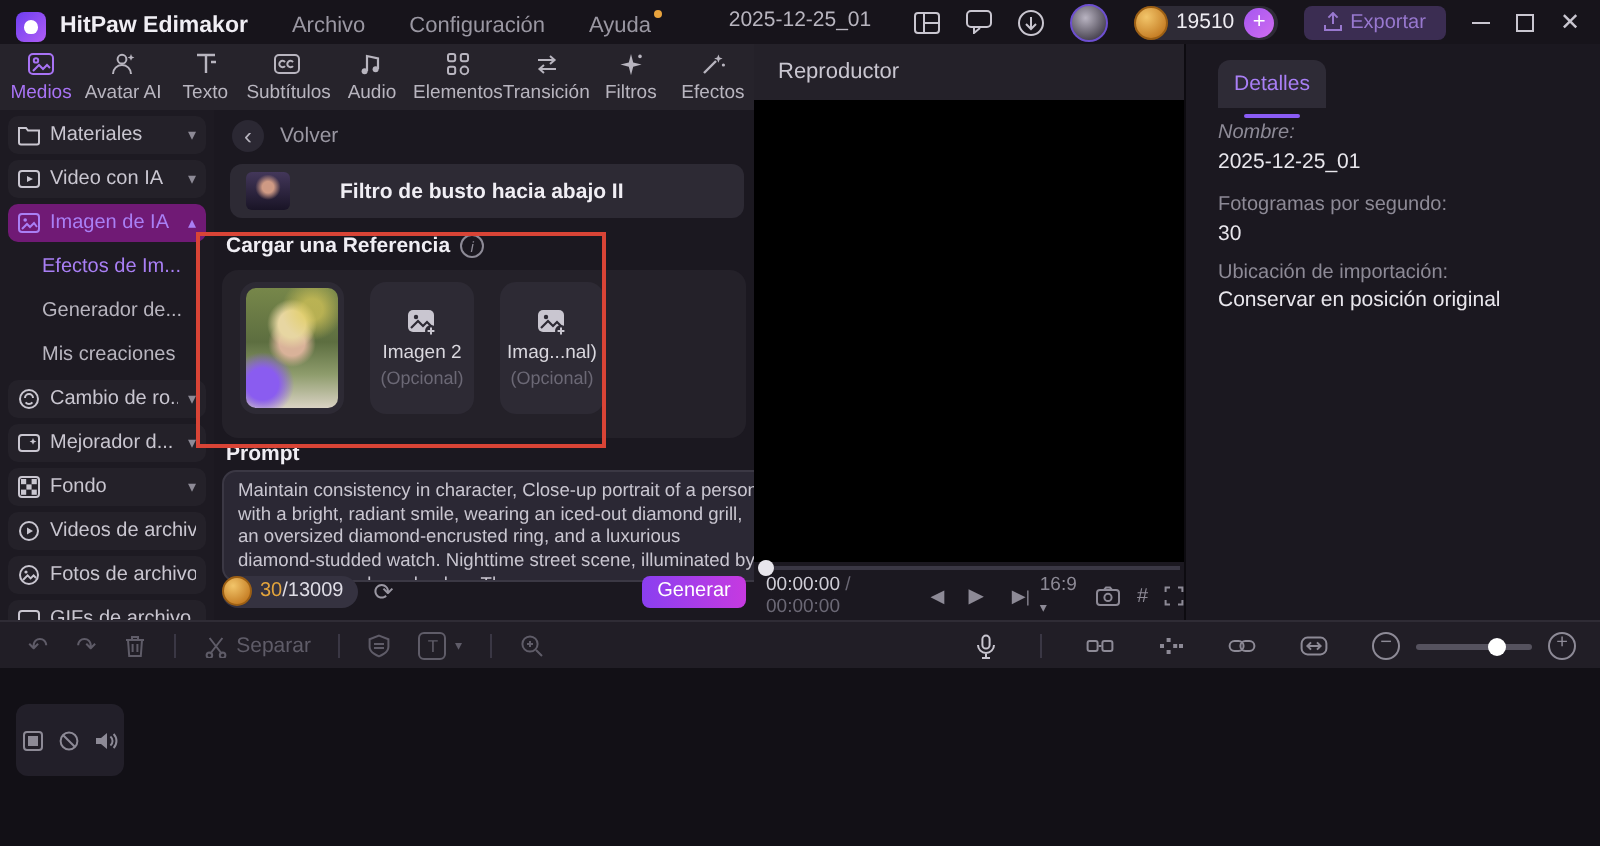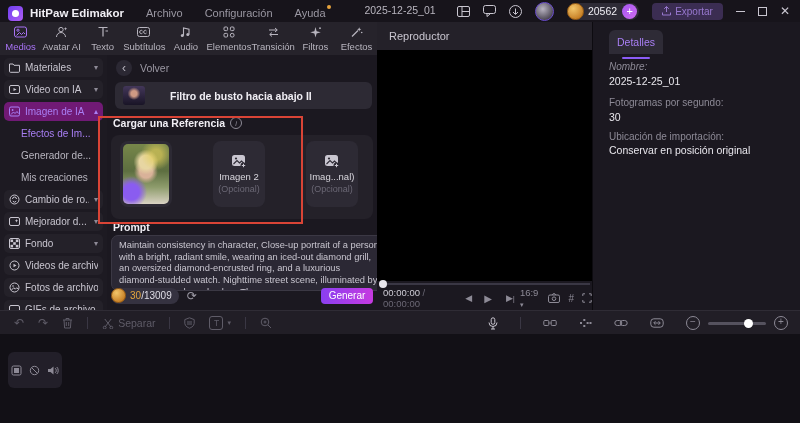--- a/index.html
+++ b/index.html
@@ -99,21 +99,21 @@
         background:radial-gradient(circle at 50% 40%,#cf9a84 18%,transparent 40%),
                    linear-gradient(180deg,#43375a,#191426);}
   .filter-title{color:#f0eef4;font-size:10.5px;font-weight:bold;margin-left:25px;}
   .ref-title-row{position:absolute;left:6px;top:62px;display:flex;align-items:center;gap:5px;}
   .ref-title{color:#f0eef4;font-weight:bold;font-size:10.5px;}
   .info-ico{width:10px;height:10px;border:1px solid #8d8a96;border-radius:50%;color:#8d8a96;
         font-size:7.5px;display:flex;align-items:center;justify-content:center;font-style:italic;}
   .ref-panel{position:absolute;left:4px;top:80px;width:262px;height:78px;background:#242129;
         border-radius:8px;display:flex;align-items:flex-start;padding-top:6px;gap:13px;}
   .ref-card{width:52px;height:66px;background:#2d2a34;border-radius:8px;
-        display:flex;flex-direction:column;align-items:center;justify-content:center;gap:2px;margin-left:28px;}
+        display:flex;flex-direction:column;align-items:center;justify-content:center;gap:2px;}
   .ref-card:first-child{margin-left:9px;padding:0;overflow:hidden;}
   .ref-img{width:46px;height:60px;border-radius:5px;
         background:
           radial-gradient(circle at 72% 18%,rgba(225,205,90,.65) 0 9%,transparent 26%),
           radial-gradient(circle at 50% 30%,#e7d6a2 0 14%,transparent 26%),
           radial-gradient(circle at 50% 46%,#d9b299 0 16%,transparent 30%),
           radial-gradient(circle at 18% 80%,#8a5cf0 0 13%,transparent 26%),
           linear-gradient(180deg,#77874a 0%,#5d6e40 45%,#8e9c6c 72%,#d9d2c3 100%);}
   .ref-card .rc-lbl{color:#d9d7de;font-size:9.5px;}
   .ref-card .rc-sub{color:#6b6875;font-size:9px;}
@@ -192,21 +192,21 @@
       </span>
       <span class="tb-ico">
         <svg width="13" height="13" viewBox="0 0 13 13">
             <circle cx="6.5" cy="6.5" r="6" fill="none" stroke="#c9c6d0"></circle>
             <path d="M6.5 3.5 V9 M4 7 l2.5 2.5 L9 7" fill="none" stroke="#c9c6d0"></path>
           </svg>
       </span>
       <span class="avatar"></span>
       <span class="coin-pill">
         <span class="coin"></span>
-        <span class="coin-num">20562</span>
+        <span class="coin-num">19510</span>
         <span class="plus-circle">+</span>
       </span>
       <span class="export-btn">
         <svg width="9" height="10" viewBox="0 0 9 10">
             <path d="M4.5 6 V0.8 M2.2 2.8 L4.5 0.5 L6.8 2.8 M0.5 6.5 V9 H8.5 V6.5" fill="none" stroke="#9878cf"></path>
           </svg>
         <span>Exportar</span>
       </span>
       <span class="win-min"></span>
       <span class="win-max"></span>

